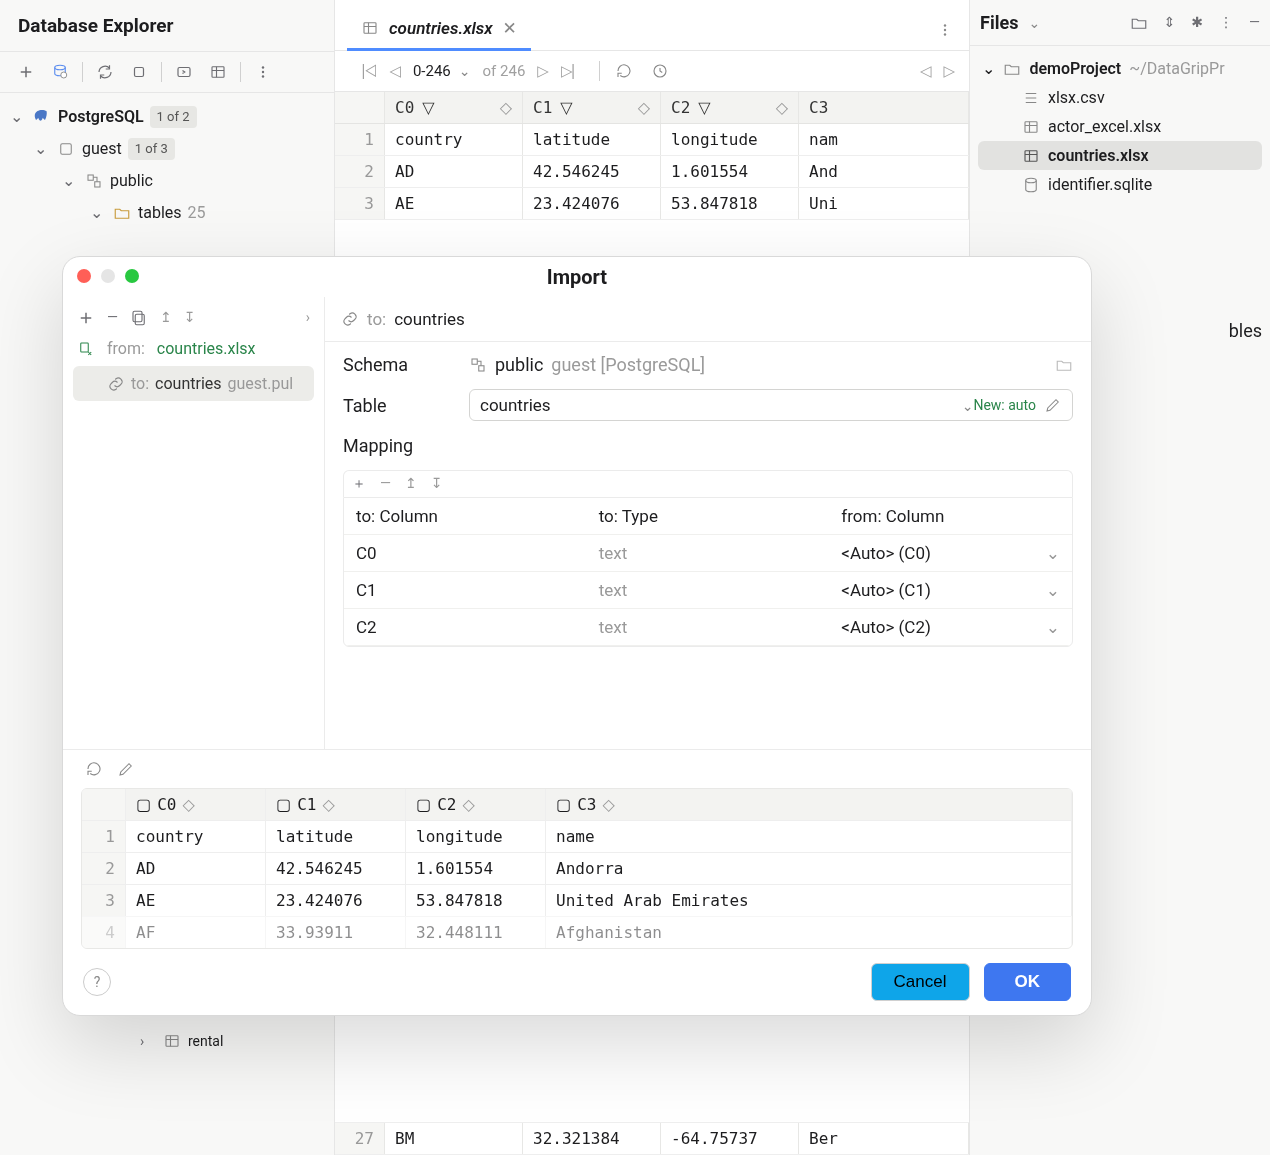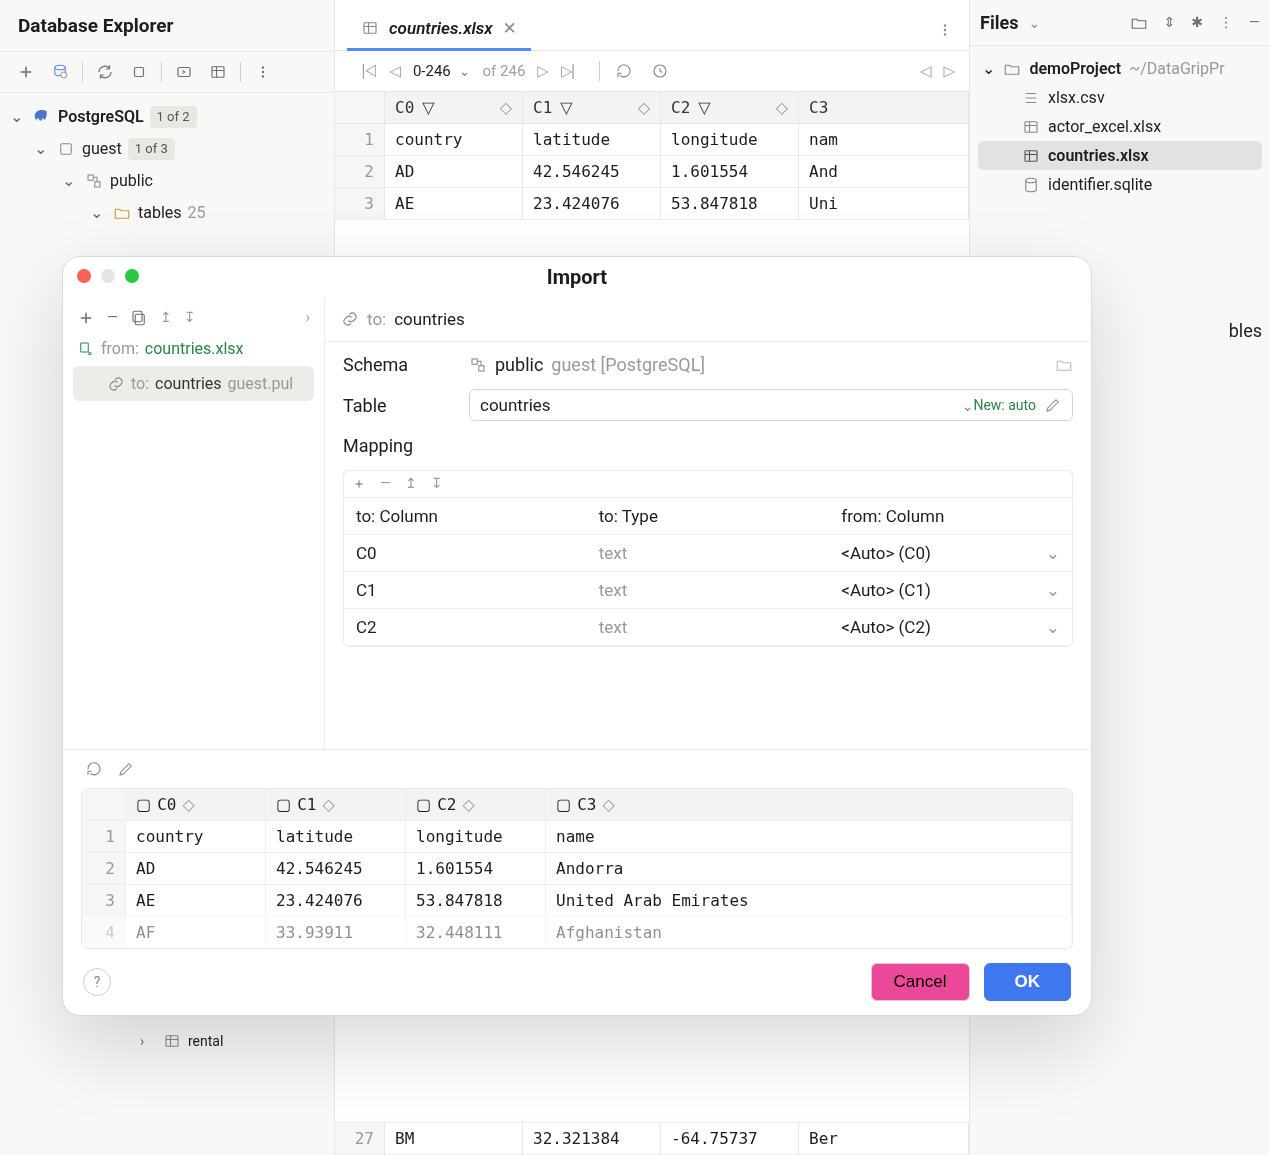--- a/index.html
+++ b/index.html
@@ -151,21 +151,21 @@
   .traffic .dot { width:14px; height:14px; border-radius:50%; }
   .dot.r{background:#ff5f57;} .dot.y{background:#e5e5e5;} .dot.g{background:#28c840;}
   .dlg-body { display:flex; flex:1; min-height:0; }
   .dlg-left {
     width: 262px; border-right:1px solid #ebebeb;
     padding: 8px 10px;
   }
   .dlg-left-tb { display:flex; gap:12px; color:#6e6e73; padding:4px;}
   .dlg-left-tb .spacer{flex:1;}
   .dlg-src {
-    display:flex; align-items:center; gap:6px;
+    display:flex; align-items:center; gap:12px;
     padding: 8px 4px;
     color:#2a854a; font-size:16px;
   }
   .dlg-target {
     display:flex; align-items:center; gap:6px;
     padding: 8px 34px;
     background:#ecece9; border-radius:6px;
     color:#333; font-size:16px;
     white-space:nowrap; overflow:hidden;
   }
@@ -209,21 +209,21 @@
   .preview-table .cell { padding:6px 10px; border-right:1px solid #eee; font-size:16px;}
   .pg{width:44px; text-align:right; color:#999; background:#f6f6f4;}
   .pc{flex:0 0 140px;} .pc4{flex:1;}
   .preview-table .hrow .cell{display:flex;align-items:center;gap:6px;}
   .dlg-footer {
     display:flex; align-items:center; padding:14px 20px; gap:14px;
   }
   .dlg-footer .spacer{flex:1;}
   .btn {
     padding:8px 22px; border-radius:6px; font-size:17px; border:1px solid #d0d0d0;
-    background:#ec4899;
+    background:#0ea5e9;
   }
   .btn.primary { background:#3e77f0; color:#fff; border-color:#3e77f0; font-weight:600; padding:8px 30px;}
   .help-icn {
     width:28px; height:28px; border:1px solid #ccc; border-radius:50%;
     display:flex; align-items:center; justify-content:center; color:#888;
   }
   svg { width:18px; height:18px; display:block; }
   .chev-d::after{content:"⌄"; font-size:14px; color:#888;}
 </style>
 </head>

